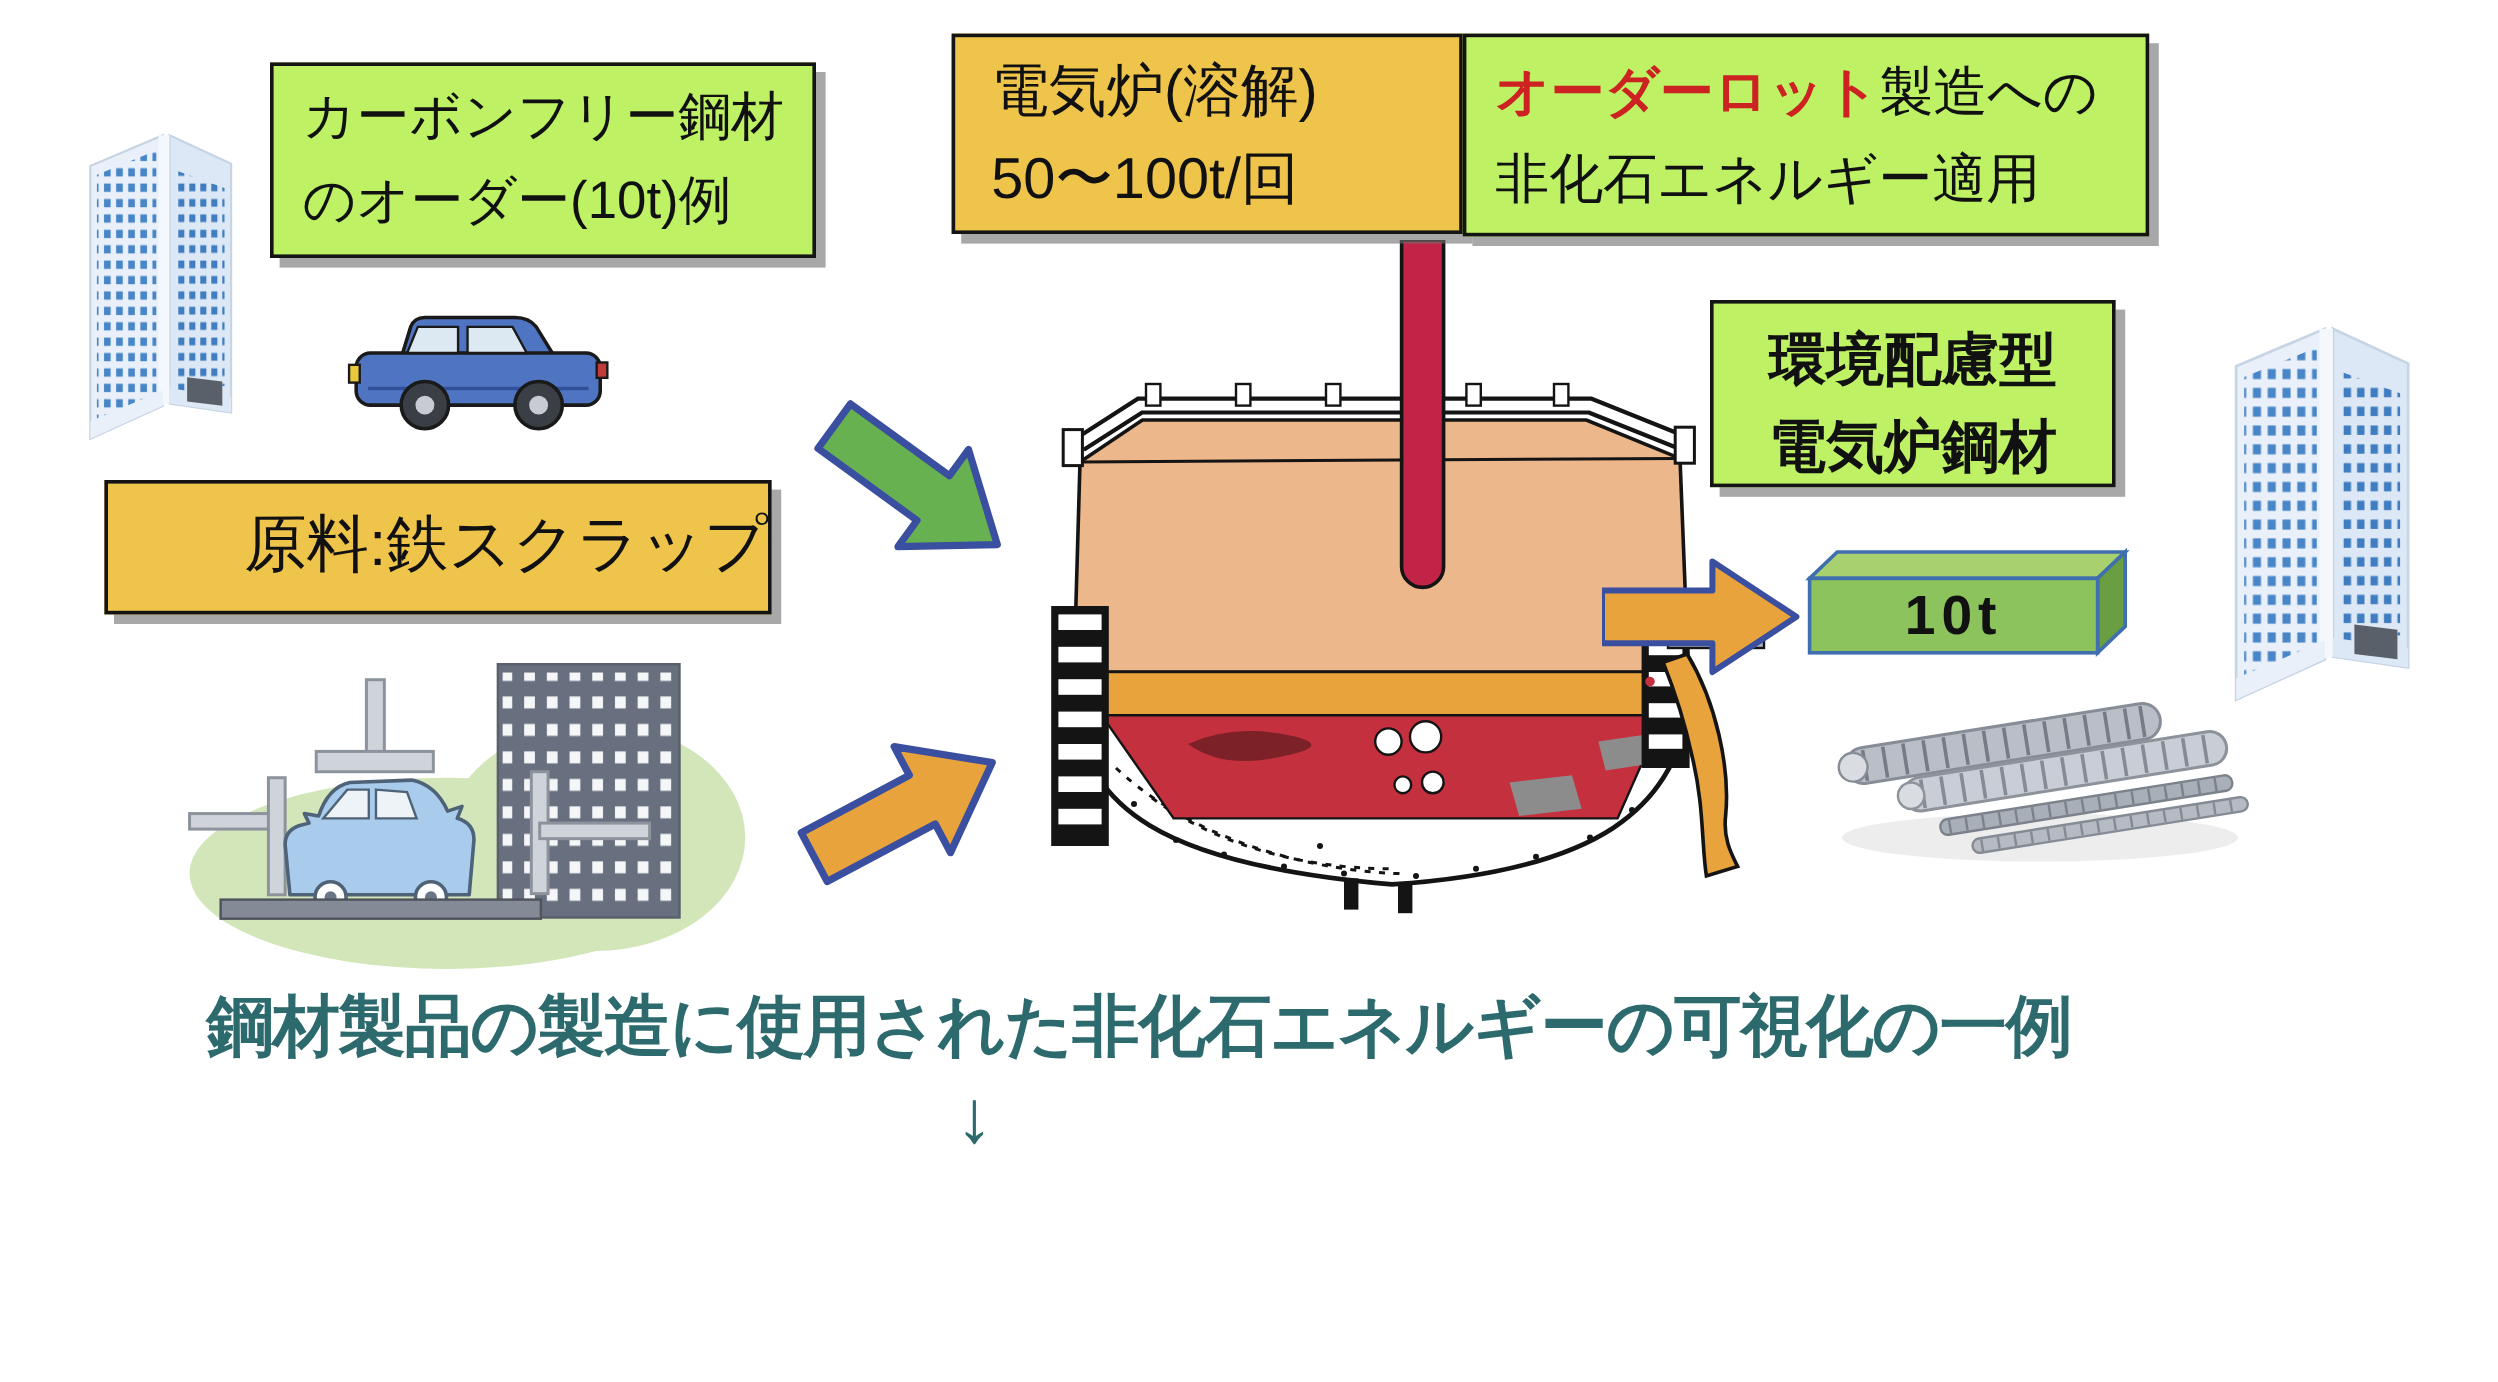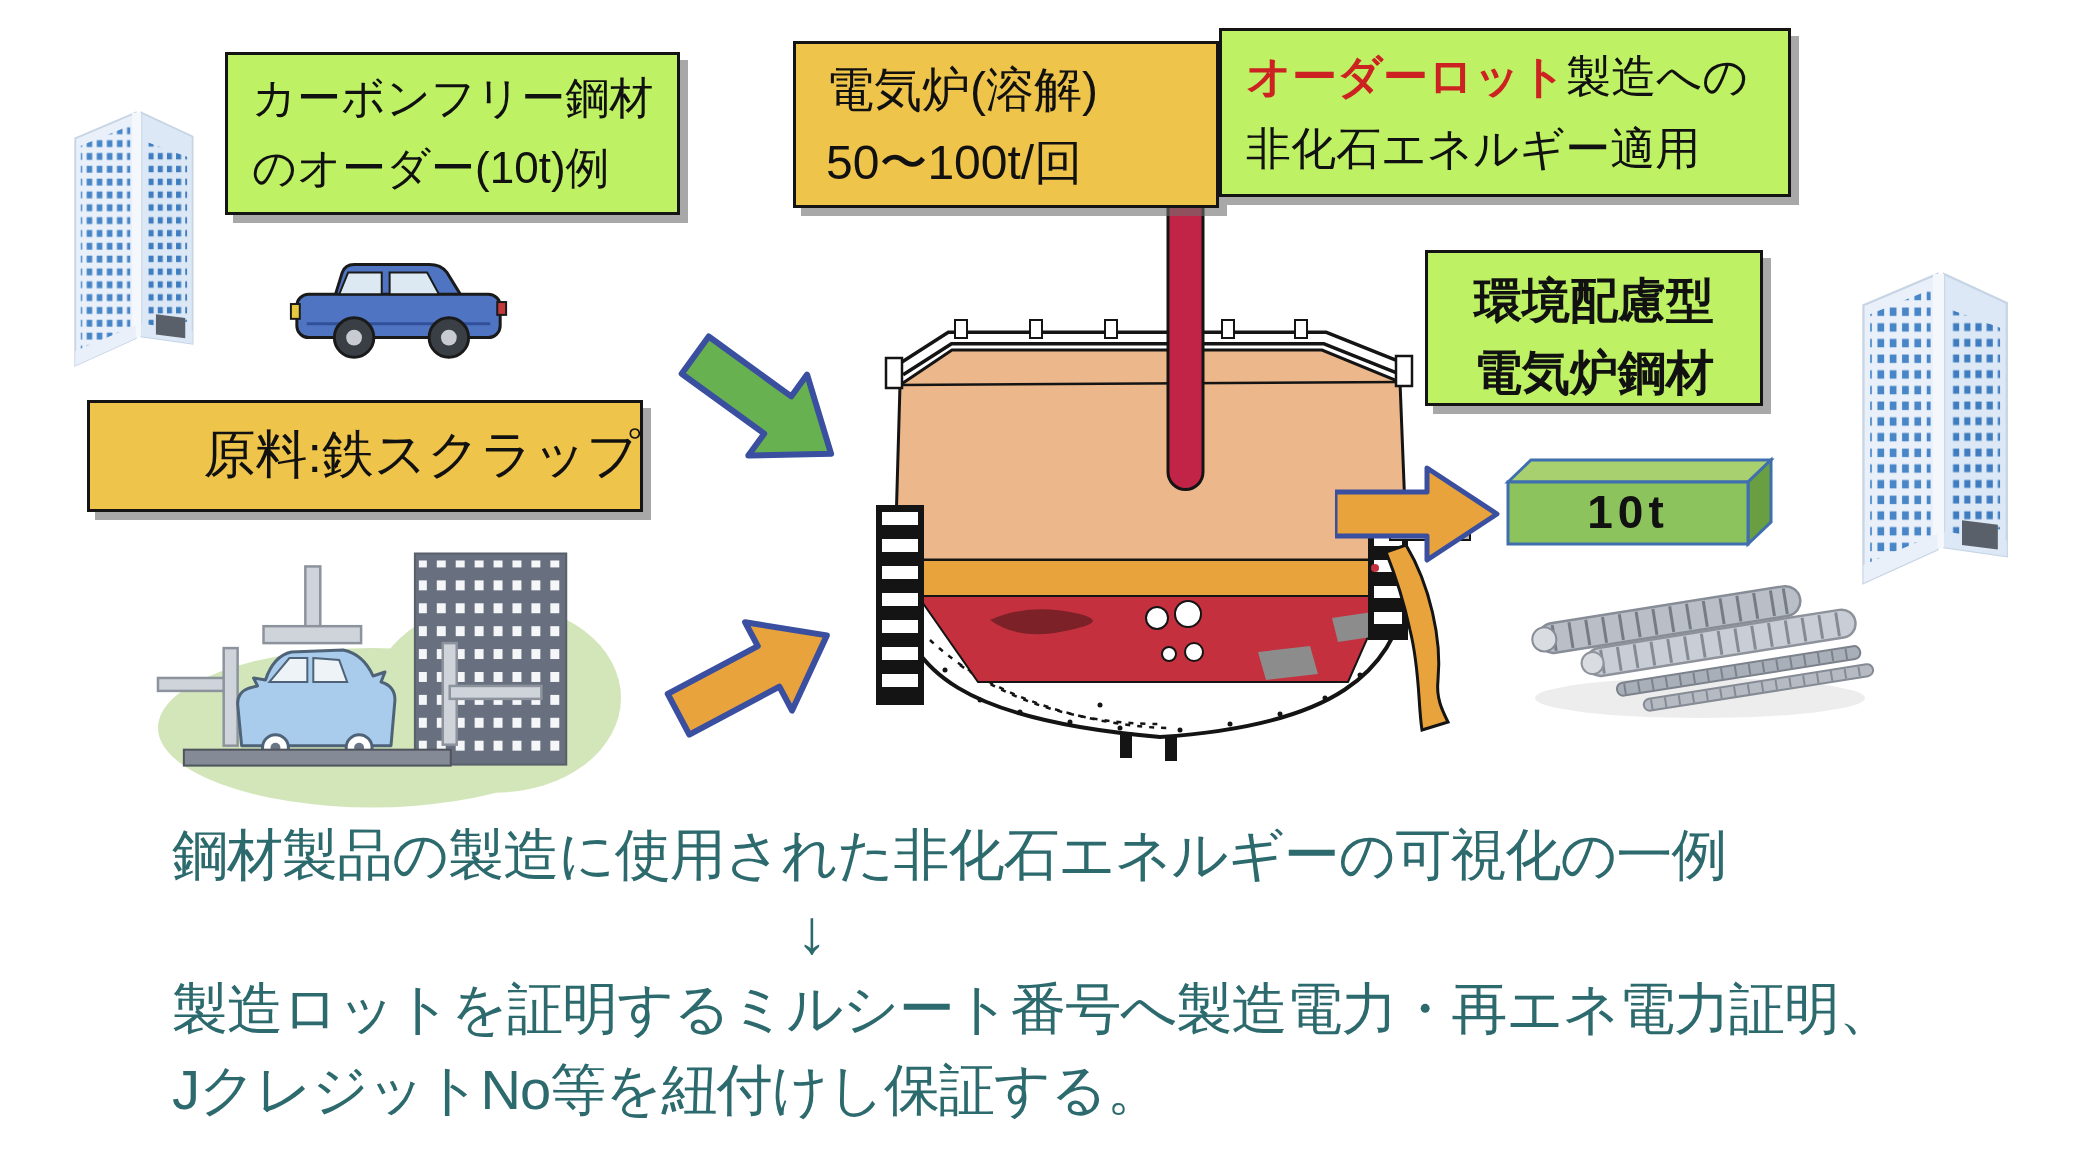--- a/index.html
+++ b/index.html
@@ -10,25 +10,25 @@
   .abs{position:absolute;}
   .box{
     position:absolute;border:3px solid #141414;box-sizing:border-box;color:#111;
     box-shadow:8px 8px 0 rgba(110,110,110,.6);
   }
   .green-bg{background:#bef264;}
   .yellow-bg{background:#eec44a;}
   .ml{white-space:pre-line;}
   .red-em{color:#cc2222;font-weight:700;}
   #box-order{left:225px;top:52px;width:455px;height:163px;font-size:44px;line-height:1.6;padding:8px 0 0 24px;z-index:10;}
-  #box-furnace{left:793px;top:28px;width:426px;height:167px;font-size:48px;line-height:1.52;padding:10px 0 0 30px;z-index:10;margin-top:13px;}
+  #box-furnace{left:793px;top:28px;width:426px;height:167px;font-size:48px;line-height:1.52;padding:10px 0 0 30px;z-index:10;}
   #box-nonfossil{left:1219px;top:28px;width:572px;height:169px;font-size:45px;line-height:1.6;padding:10px 0 0 24px;z-index:10;}
   #box-eco{left:1425px;top:250px;width:338px;height:156px;font-size:48px;font-weight:700;line-height:1.5;padding-top:12px;text-align:center;z-index:10;}
   #box-material{left:87px;top:400px;width:556px;height:112px;font-size:52px;line-height:102px;text-align:right;z-index:10;}
-  .caption{position:absolute;color:#2c6a6e;font-weight:400;letter-spacing:-1px;z-index:10;}
+  .caption{position:absolute;color:#2c6a6e;font-weight:700;letter-spacing:-1px;z-index:10;}
   #caption-line1{left:172px;top:818px;font-size:56px;}
   #caption-arrow{left:772px;top:896px;width:80px;text-align:center;font-size:62px;font-weight:400;letter-spacing:0;}
   #caption-rest{left:172px;top:968px;font-size:56px;line-height:1.45;}
   svg{display:block;}
 </style>
 </head>
 <body>
 
 <div id="canvas">
 
@@ -238,16 +238,14 @@
     <polygon points="84,16 140,42 140,268 84,260" fill="#dce8f5" stroke="#c6d4e4" stroke-width="2"></polygon>
     <polygon points="90,48 134,64 134,244 90,250" fill="url(#pR2)"></polygon>
     <polygon points="74,16 84,16 84,260 74,262" fill="#f4f8fc"></polygon>
     <polygon points="12,276 78,248 78,262 12,292" fill="#e9f0f9"></polygon>
     <polygon points="84,246 140,254 140,268 84,260" fill="#dce8f5"></polygon>
     <polygon points="100,236 132,240 132,262 100,258" fill="#5a6069"></polygon>
   </svg>
 
   <div class="caption" id="caption-line1">鋼材製品の製造に使用された非化石エネルギーの可視化の一例</div>
   <div class="caption" id="caption-arrow">↓</div>
-  <div class="caption ml" id="caption-rest">製造ロットを証明するミルシート番号へ製造電力・再エネ電力証明、
-JクレジットNo等を紐付けし保証する。</div>
 
 </div>
 
 </body></html>

